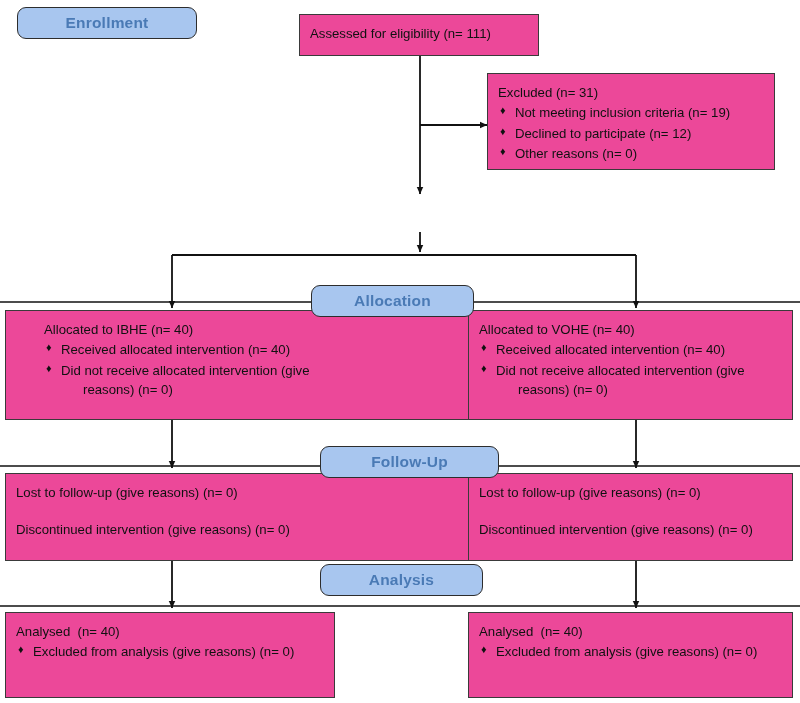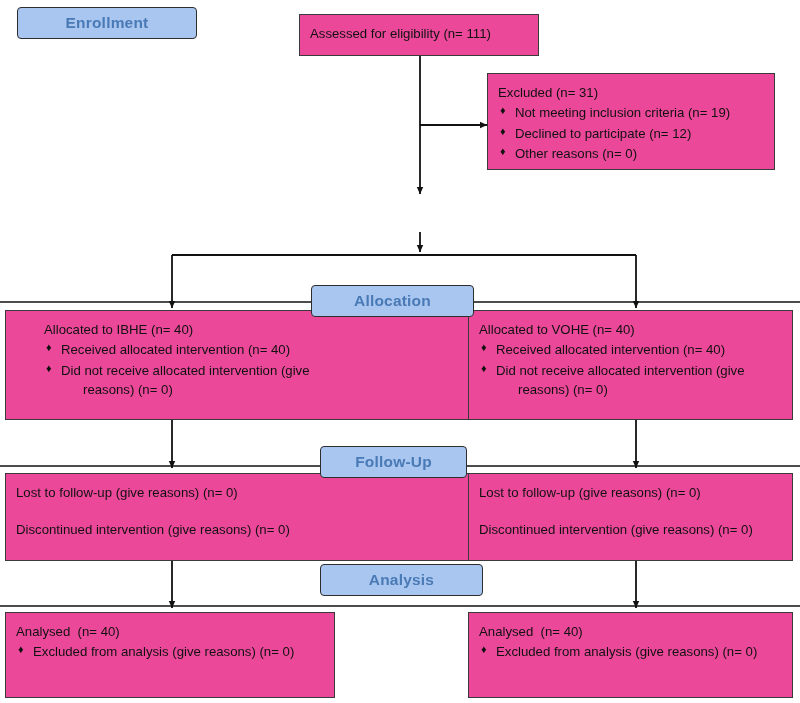--- a/index.html
+++ b/index.html
@@ -66,21 +66,21 @@
   }
   ul.bullets li .wrap-line {
     display: block;
     padding-left: 22px;
   }
   .stage-badge {
     position: absolute;
     box-sizing: border-box;
     background: #a8c6ef;
     border: 1.6px solid #2d2d2d;
-    border-radius: 4px;
+    border-radius: 9px;
     display: flex;
     align-items: center;
     justify-content: center;
     font-size: 15.5px;
     font-weight: bold;
     color: #4a7ab5;
     letter-spacing: 0.2px;
     z-index: 5;
   }
 </style>
@@ -122,21 +122,21 @@
   </svg>
 
   <div class="stage-badge" style="left:17px; top:7px; width:180px; height:32px;">
     <span>Enrollment</span>
   </div>
 
   <div class="stage-badge" style="left:311px; top:285px; width:163px; height:32px;text-align:center;">
     <span>Allocation</span>
   </div>
 
-  <div class="stage-badge" style="left:320px; top:446px; width:147px; height:32px;">
+  <div class="stage-badge" style="left:320px; top:446px; width:179px; height:32px;">
     <span>Follow-Up</span>
   </div>
 
   <div class="stage-badge" style="left:320px; top:564px; width:163px; height:32px;">
     <span>Analysis</span>
   </div>
 
   <div class="node-box" style="left:299px; top:14px; width:240px; height:42px;">
     <div class="node-line">Assessed for eligibility (n= 111)</div>
   </div>

